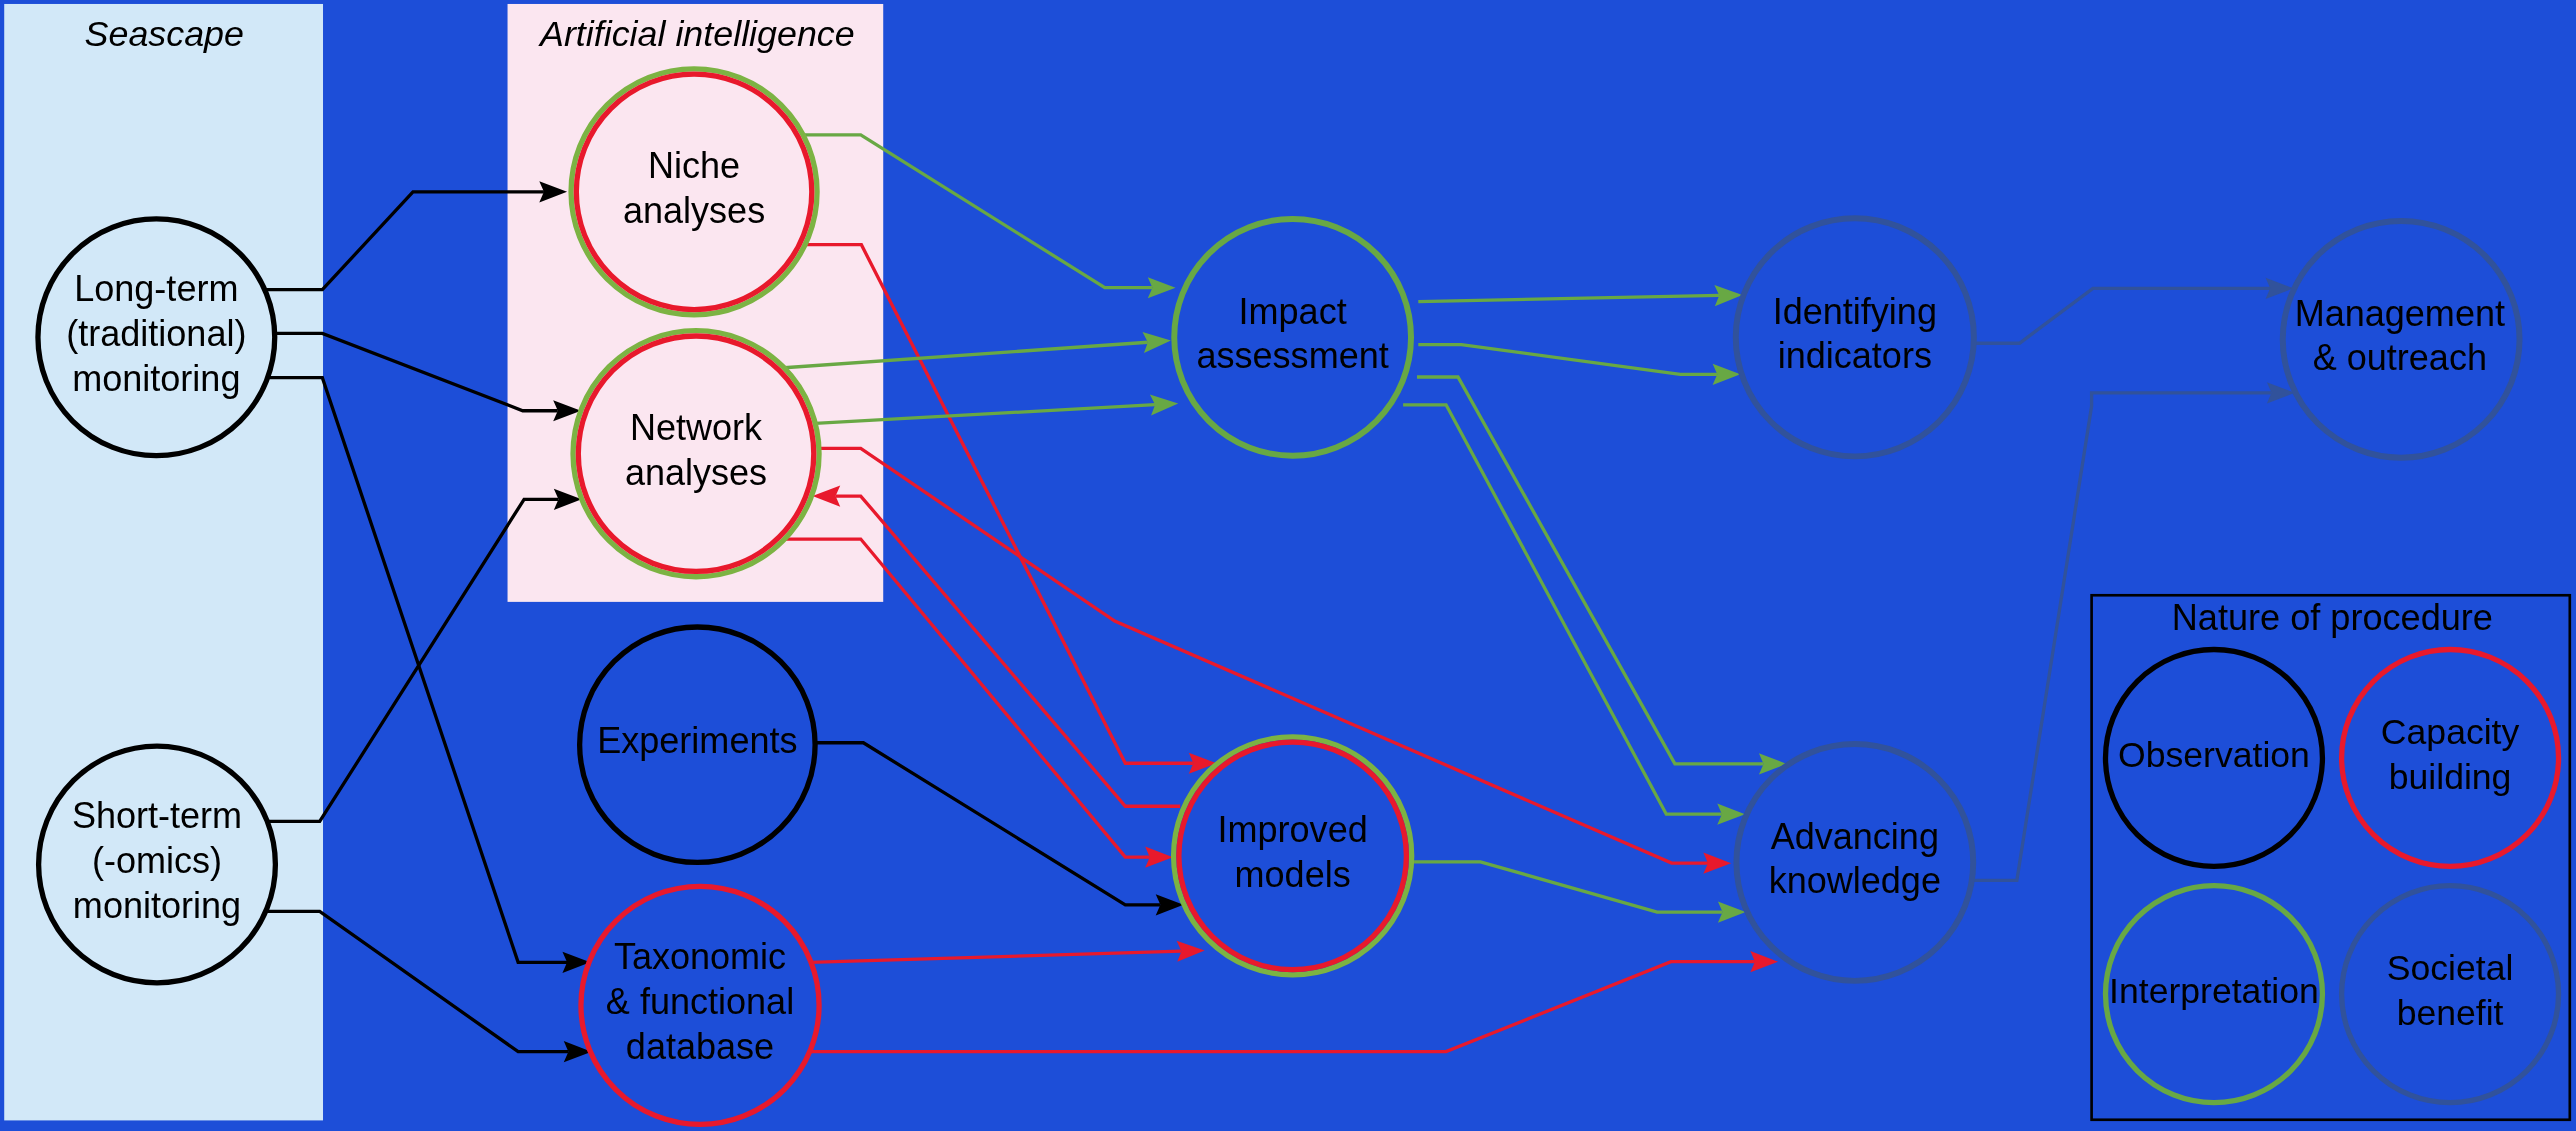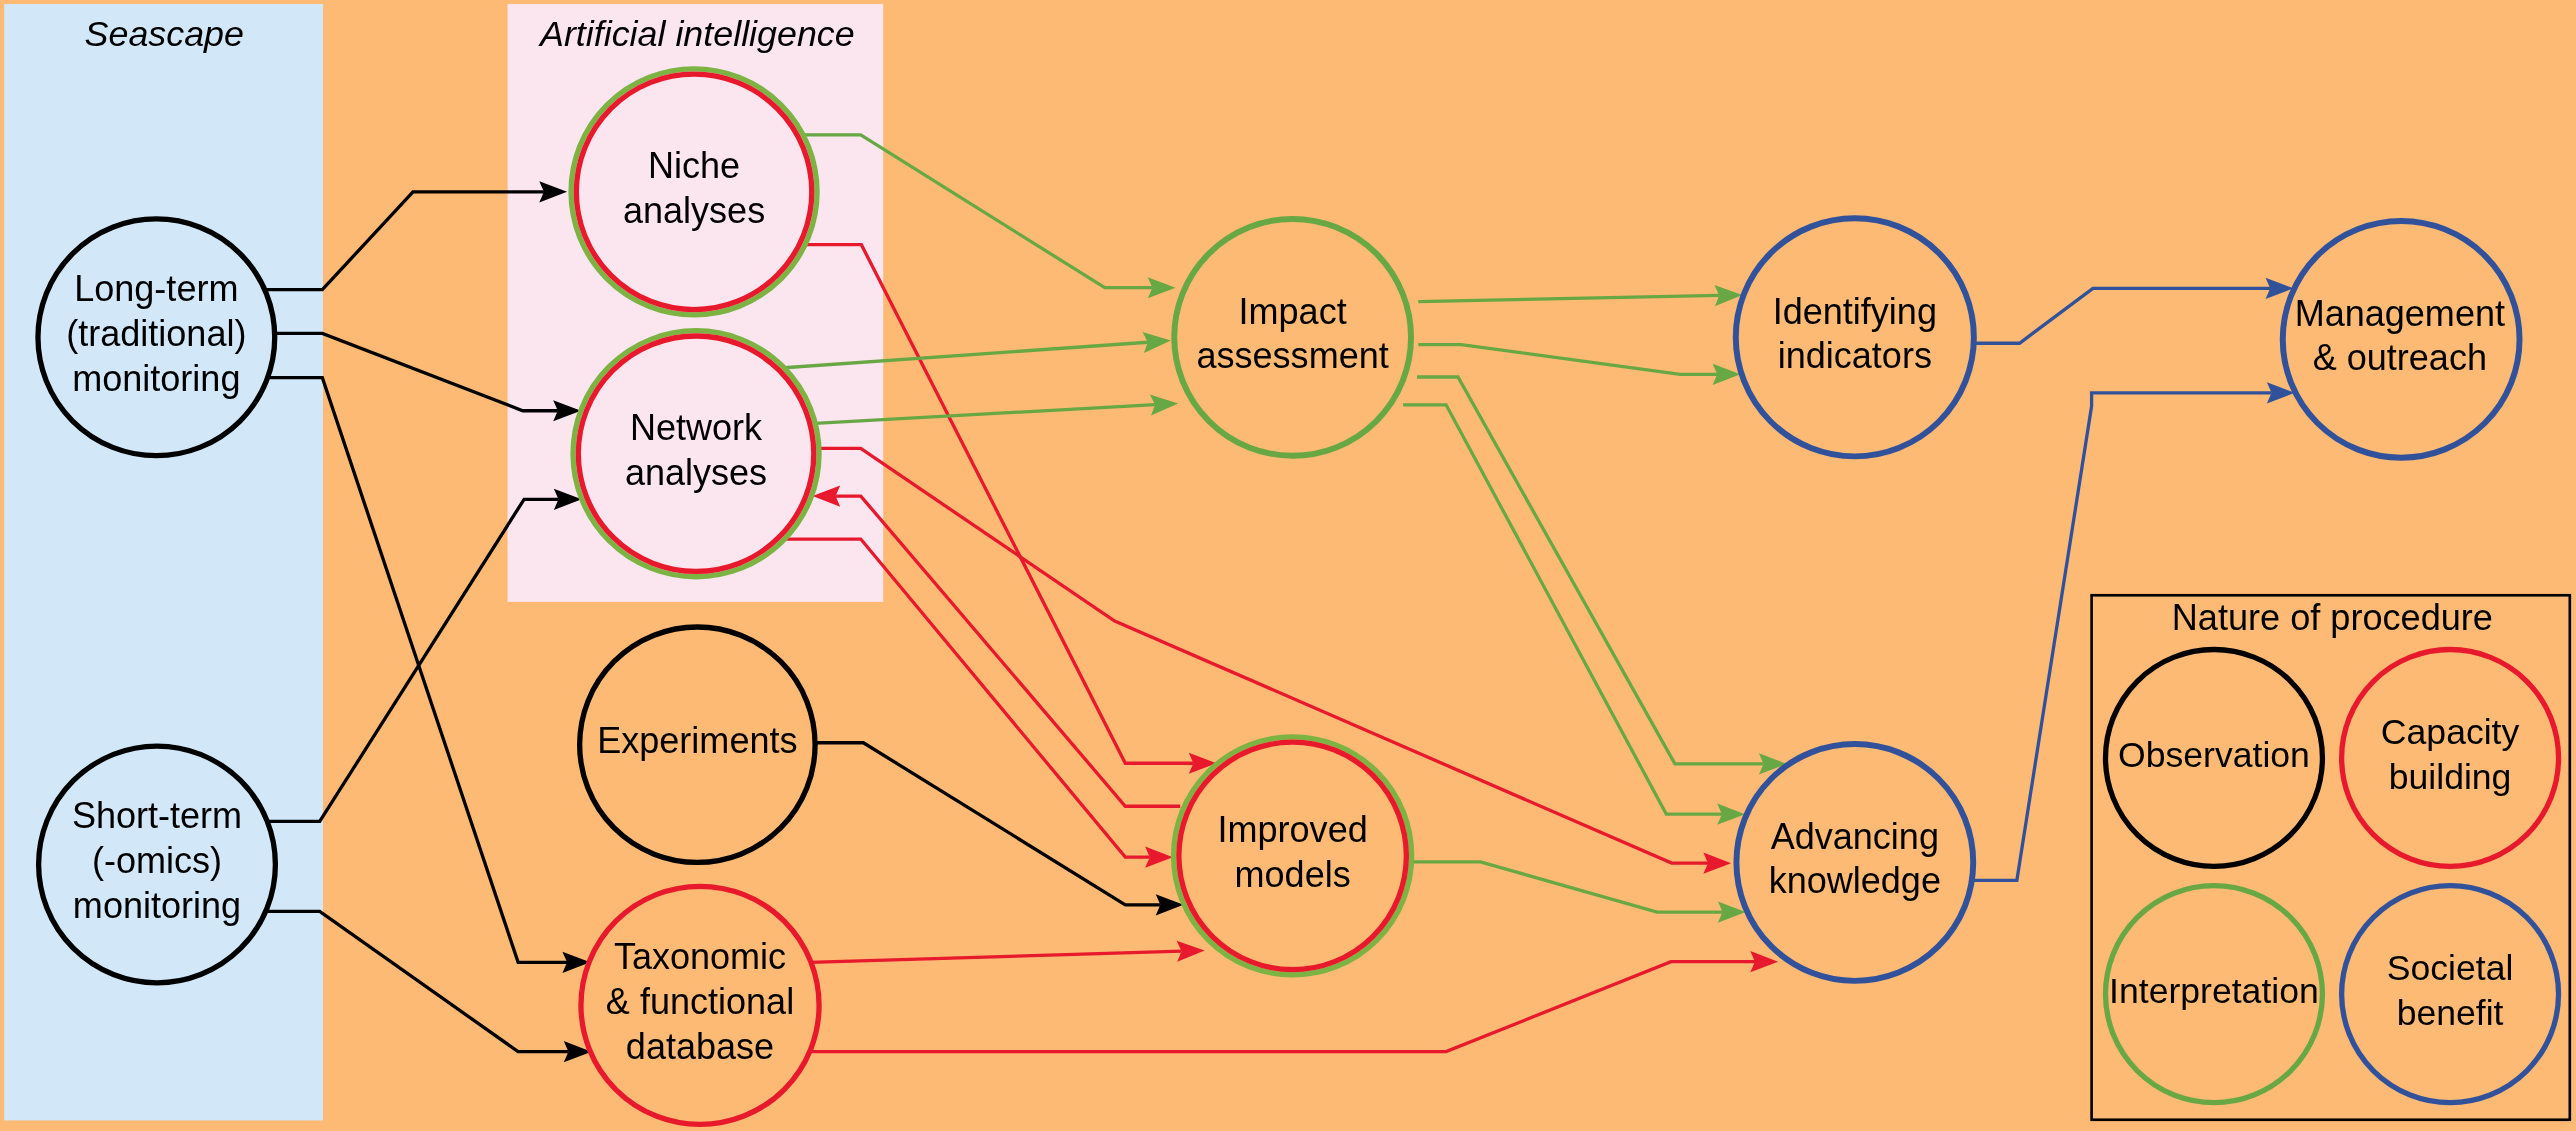--- a/index.html
+++ b/index.html
@@ -1,17 +1,17 @@
 <!DOCTYPE html>
 <html style="font-size:10.6px"><head>
 <meta charset="utf-8">
 <title>Seascape monitoring and artificial intelligence workflow diagram</title>
 <style>
   html,body{margin:0;padding:0;background:#ffffff;}
-  #stage{position:relative;width:2576px;height:1131px;background:#fdba74;overflow:hidden;}
+  #stage{position:relative;width:2576px;height:1131px;background:#1d4ed8;overflow:hidden;}
   svg#svgroot{display:block;shape-rendering:geometricPrecision;}
   text{font-family:"Liberation Sans",sans-serif;}
   .nlabel{fill:#000000;text-anchor:middle;font-size:54.5px;}
   .zlabel{fill:#000000;text-anchor:middle;font-size:54.2px;font-style:italic;}
   .llabel{fill:#000000;text-anchor:middle;font-size:53.8px;}
   .ltitle{fill:#000000;text-anchor:middle;font-size:54.6px;}
 </style>
 </head>
 <body>
 

